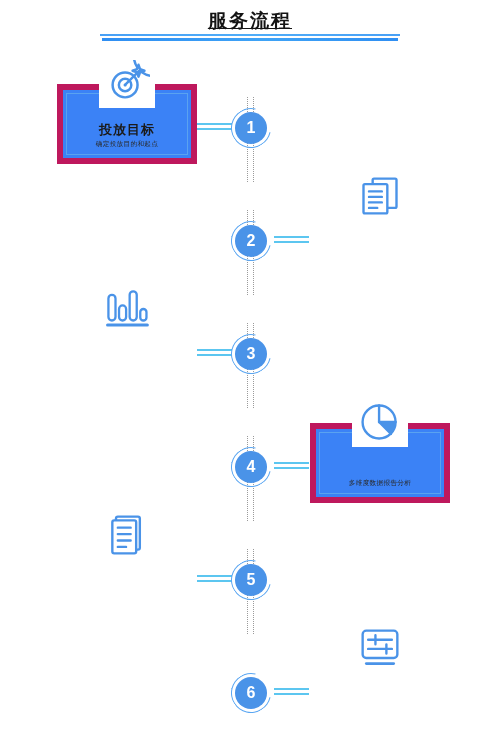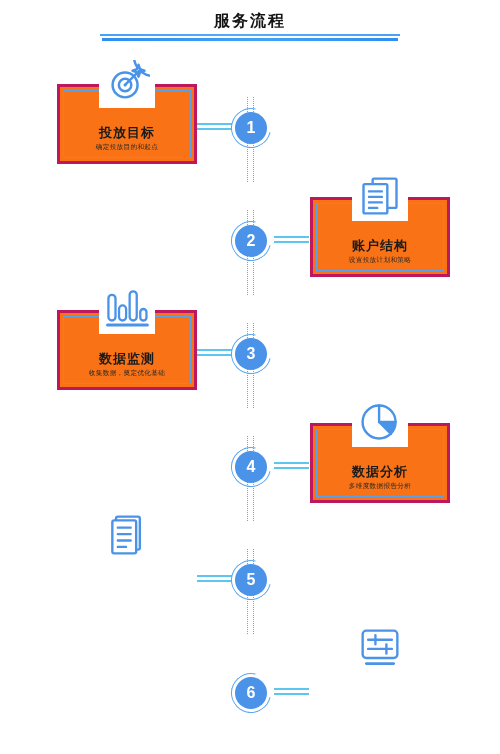--- a/index.html
+++ b/index.html
@@ -21,26 +21,27 @@
 
   
   .title-wrap {
     position: absolute;
     left: 0;
     top: 8px;
     width: 500px;
     text-align: center;
   }
   .title-text {
-    font-size: 16px;
+    font-size: 19px;
     font-weight: bold;
     color: #141414;
     letter-spacing: 2px;
     line-height: 26px;
     font-family: "Liberation Sans", "DejaVu Sans", sans-serif;
+    text-decoration: underline;
   }
   .title-rule {
     position: absolute;
     left: 100px;
     top: 34px;
     width: 300px;
     height: 7px;
   }
   .title-rule .r1 {
     position: absolute; left: 0; top: 0; width: 100%; height: 2px;
@@ -57,22 +58,22 @@
     position: absolute;
     width: 500px;
     height: 120px;
   }
 
   
   .card {
     position: absolute;
     width: 140px;
     height: 80px;
-    border: 3px solid #be185d;
-    background: #f97316;
+    border: 6px solid #be185d;
+    background: #3b82f6;
   }
   .card::after {
     content: "";
     position: absolute;
     left: 3px; top: 3px; right: 3px; bottom: 3px;
     border: 1px solid #5aa2f0;
     pointer-events: none;
   }
   .step.left  .card { left: 57px;  top: 28px; }
   .step.right .card { left: 310px; top: 28px; }
@@ -242,50 +243,38 @@
         <i class="a"></i>
         <i class="b"></i>
       </div>
     <div class="badge">
       <span class="ring"></span>
       <span class="disc">1</span>
     </div>
   </div>
 
   <div class="step right" style="top:169px">
-    <div class="card">
-      <div class="card-body">
-        <div class="card-title">账户结构</div>
-        <div class="card-sub">设置投放计划和策略</div>
-      </div>
-    </div>
     <div class="icon-holder">
       <svg width="44" height="44" viewBox="0 0 48 48" fill="none" stroke="#4a93e8" stroke-width="2.6" stroke-linecap="round" stroke-linejoin="round">
         <rect x="16" y="5" width="26" height="32" rx="1.5"></rect>
         <rect x="6" y="11" width="26" height="32" rx="1.5" fill="#ffffff"></rect>
         <path d="M12 19h14M12 25h14M12 31h14M12 37h9"></path>
       </svg>
     </div>
     <div class="hconn">
         <i class="a"></i>
         <i class="b"></i>
       </div>
     <div class="badge">
       <span class="ring"></span>
       <span class="disc">2</span>
     </div>
   </div>
 
   <div class="step left" style="top:282px">
-    <div class="card">
-      <div class="card-body">
-        <div class="card-title">数据监测</div>
-        <div class="card-sub">收集数据，奠定优化基础</div>
-      </div>
-    </div>
     <div class="icon-holder">
       <svg width="46" height="44" viewBox="0 0 52 48" fill="none" stroke="#4a93e8" stroke-width="2.6" stroke-linecap="round" stroke-linejoin="round">
         <rect x="5" y="8" width="8" height="29" rx="4"></rect>
         <rect x="17" y="20" width="8" height="17" rx="4"></rect>
         <rect x="29" y="4" width="8" height="33" rx="4"></rect>
         <rect x="41" y="24" width="7" height="13" rx="3.5"></rect>
         <path d="M4 42h45" stroke-width="3.4"></path>
       </svg>
     </div>
     <div class="hconn">
@@ -294,21 +283,20 @@
       </div>
     <div class="badge">
       <span class="ring"></span>
       <span class="disc">3</span>
     </div>
   </div>
 
   <div class="step right" style="top:395px">
     <div class="card">
       <div class="card-body">
-        <div class="card-title">数据分析</div>
         <div class="card-sub">多维度数据报告分析</div>
       </div>
     </div>
     <div class="icon-holder">
       <svg width="44" height="44" viewBox="0 0 48 48" fill="none" stroke="#4a93e8" stroke-width="2.6" stroke-linecap="round" stroke-linejoin="round">
         <circle cx="23" cy="24" r="18"></circle>
         <path d="M23 24 V6"></path>
         <path d="M23 24 H41"></path>
         <path d="M23 24 L36 37 A18 18 0 0 0 41 24 Z" fill="#4a93e8" stroke="none"></path>
         <path d="M23 24 L36 37"></path>

